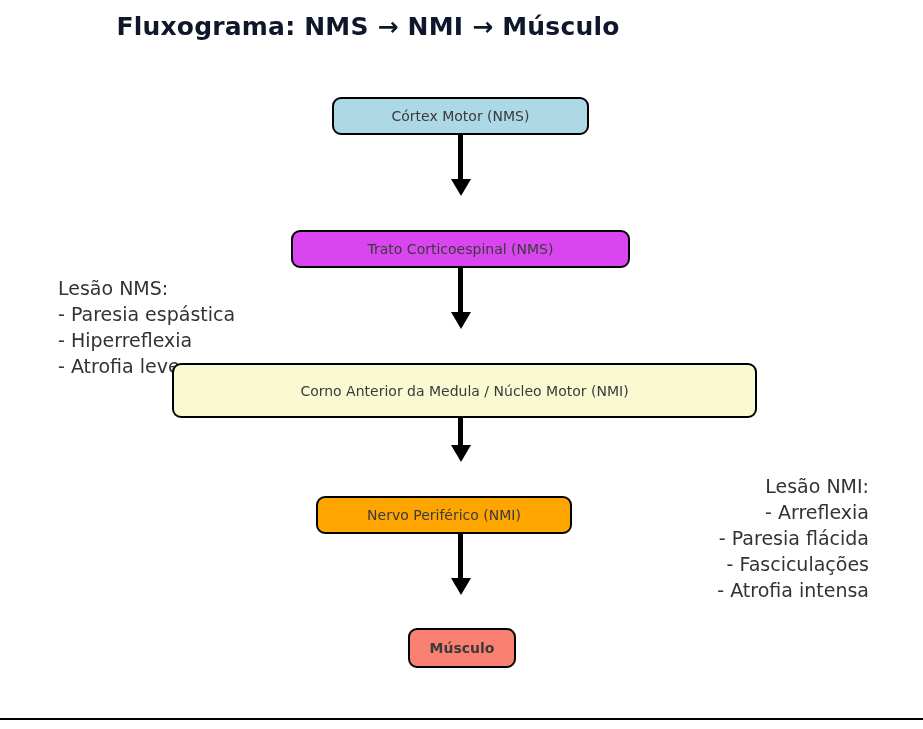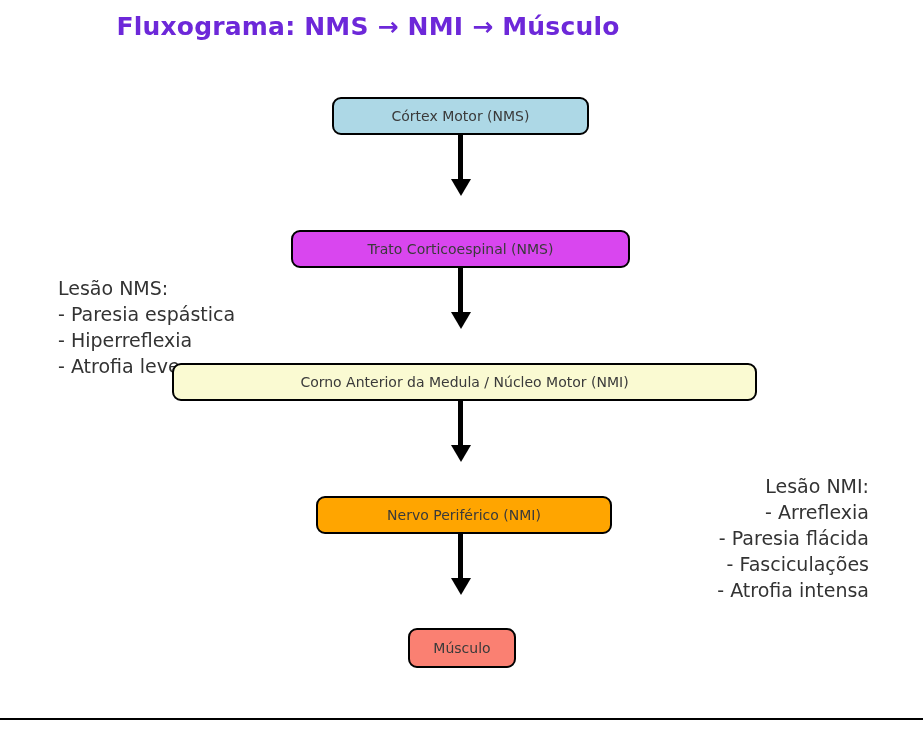--- a/index.html
+++ b/index.html
@@ -26,21 +26,21 @@
 
   
   .title {
     position: absolute;
     left: 0;
     top: 12px;
     width: 736px;
     text-align: center;
     font-size: 25px;
     font-weight: bold;
-    color: #6d28d9;
+    color: #0f172a;
     letter-spacing: 0.2px;
     white-space: nowrap;
   }
 
   
   .node {
     position: absolute;
     box-sizing: border-box;
     border: 2px solid #000000;
     border-radius: 9px;
@@ -60,35 +60,36 @@
     z-index: 4;
   }
   .node-trato {
     left: 291px;  top: 230px;
     width: 339px; height: 38px;
     background: #90EE90;
     z-index: 4;
   }
   .node-corno {
     left: 172px;  top: 363px;
-    width: 585px; height: 38px;
+    width: 585px; height: 55px;
     background: #FAFAD2;
     z-index: 4;
   }
   .node-nervo {
     left: 316px;  top: 496px;
-    width: 296px; height: 38px;
+    width: 256px; height: 38px;
     background: #FFA500;
     z-index: 4;
   }
   .node-musculo {
     left: 408px;  top: 628px;
     width: 108px; height: 40px;
     background: #FA8072;
     z-index: 4;
+    font-weight: bold;
   }
 
   
   .arrow {
     position: absolute;
     width: 24px;
     z-index: 2;
   }
   .arrow .shaft {
     position: absolute;

